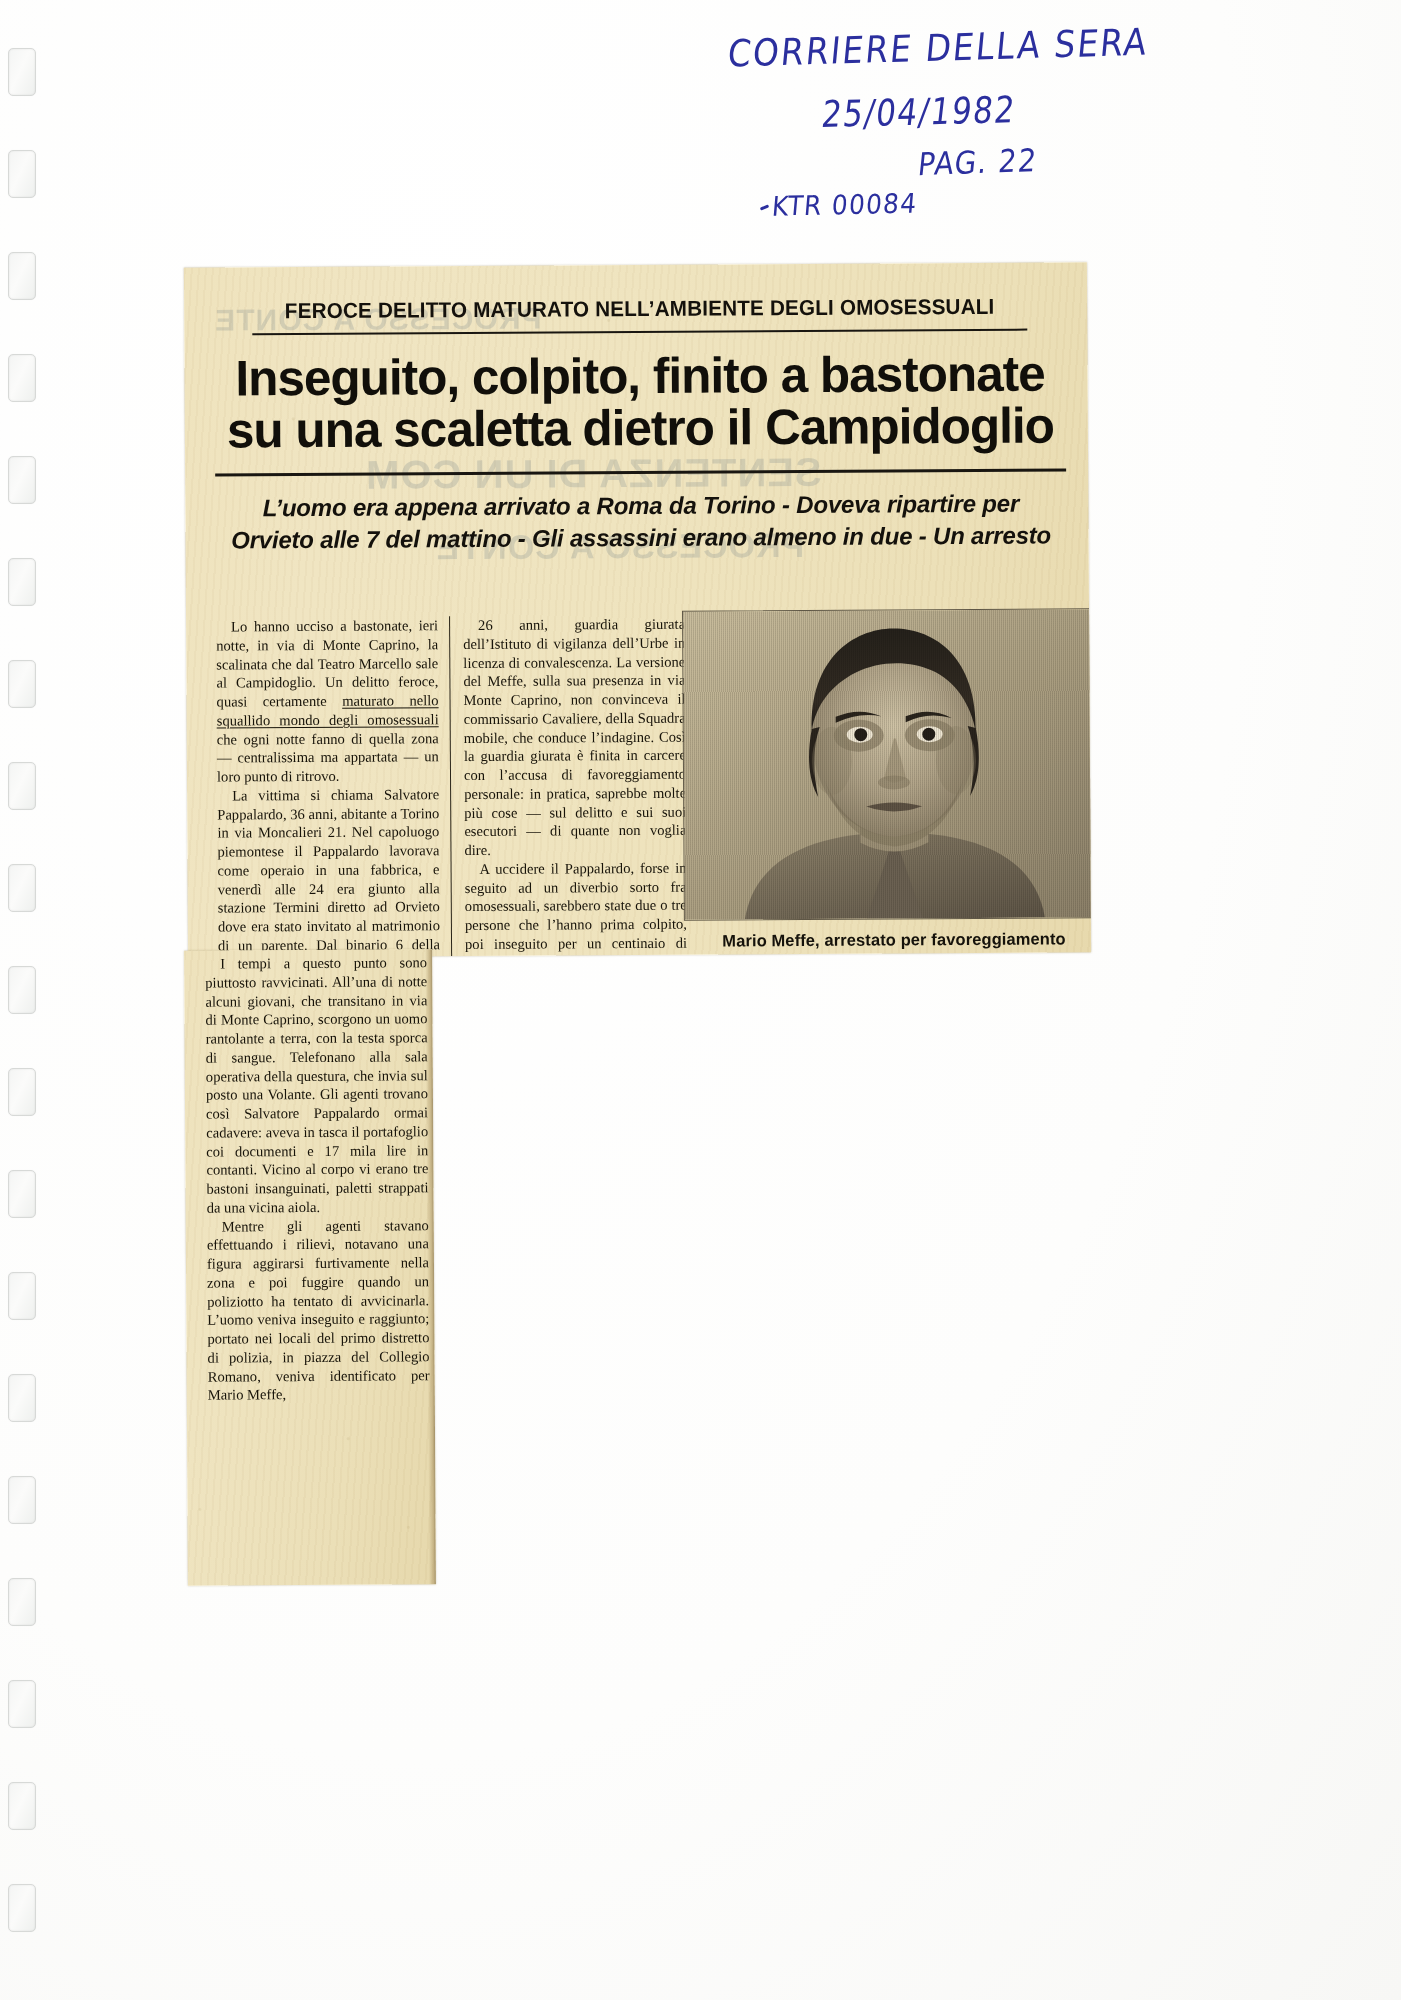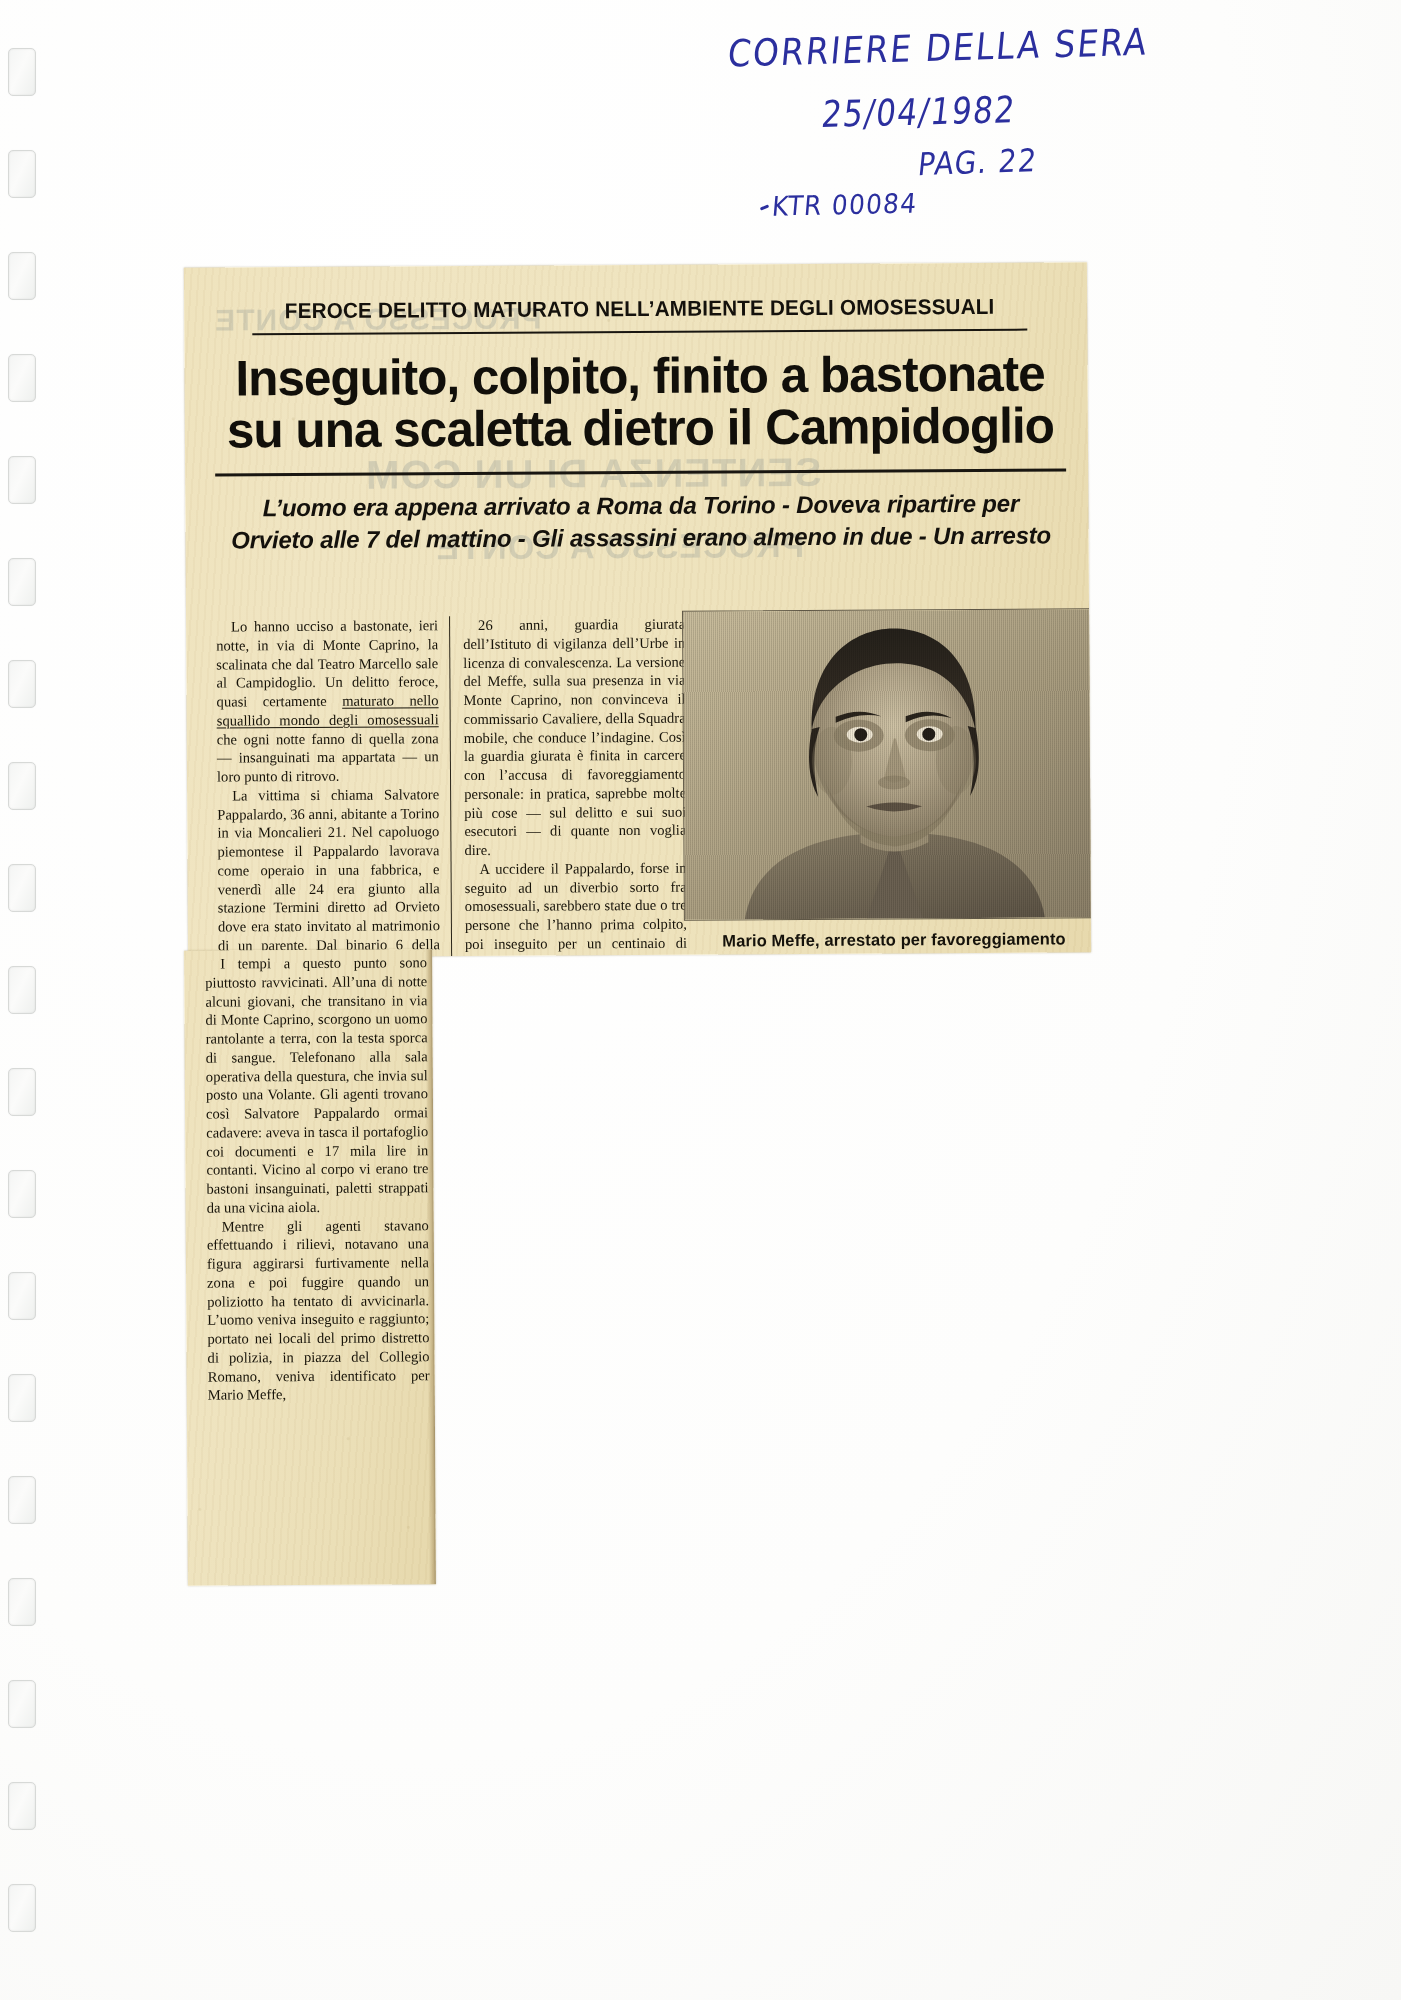--- a/index.html
+++ b/index.html
@@ -279,21 +279,21 @@
 
       <div class="rule-thick"></div>
 
       <div class="subhead">
         <div>L’uomo era appena arrivato a Roma da Torino - Doveva ripartire per</div>
         <div>Orvieto alle 7 del mattino - Gli assassini erano almeno in due - Un arresto</div>
       </div>
 
       <div class="cols">
         <div class="col">
-          <p><span>Lo hanno ucciso a bastonate, ieri notte, in via di Monte Caprino, la scalinata che dal Teatro Marcello sale al Campidoglio. Un delitto feroce, quasi certamente </span><span class="u">maturato nello squallido mondo degli omosessuali</span><span> che ogni notte fanno di quella zona — insanguinati ma appartata — un loro punto di ritrovo.</span></p>
+          <p><span>Lo hanno ucciso a bastonate, ieri notte, in via di Monte Caprino, la scalinata che dal Teatro Marcello sale al Campidoglio. Un delitto feroce, quasi certamente </span><span class="u">maturato nello squallido mondo degli omosessuali</span><span> che ogni notte fanno di quella zona — centralissima ma appartata — un loro punto di ritrovo.</span></p>
           <p>La vittima si chiama Salvatore Pappalardo, 36 anni, abitante a Torino in via Moncalieri 21. Nel capoluogo piemontese il Pappalardo lavorava come operaio in una fabbrica, e venerdì alle 24 era giunto alla stazione Termini diretto ad Orvieto dove era stato invitato al matrimonio di un parente. Dal binario 6 della stazione Termini il treno locale per Orvieto sarebbe partito alle sette del mattino, così Salvatore Pappalardo ha deciso di trascorrere quelle ore d’attesa facendo un giro per la città. Ha lasciato la valigia al deposito bagagli e si è diretto verso il Campidoglio (cosa che fa supporre agli investigatori come egli fosse in realtà a conoscenza dei luoghi frequentati dai gay romani).</p>
         </div>
 
         <div class="col">
           <p>26 anni, guardia giurata dell’Istituto di vigilanza dell’Urbe in licenza di convalescenza. La versione del Meffe, sulla sua presenza in via Monte Caprino, non convinceva il commissario Cavaliere, della Squadra mobile, che conduce l’indagine. Così la guardia giurata è finita in carcere con l’accusa di favoreggiamento personale: in pratica, saprebbe molte più cose — sul delitto e sui suoi esecutori — di quante non voglia dire.</p>
           <p>A uccidere il Pappalardo, forse in seguito ad un diverbio sorto fra omosessuali, sarebbero state due o tre persone che l’hanno prima colpito, poi inseguito per un centinaio di metri finendolo con bastonate alla testa.</p>
         </div>
       </div>
 
       <div class="photo-wrap">

